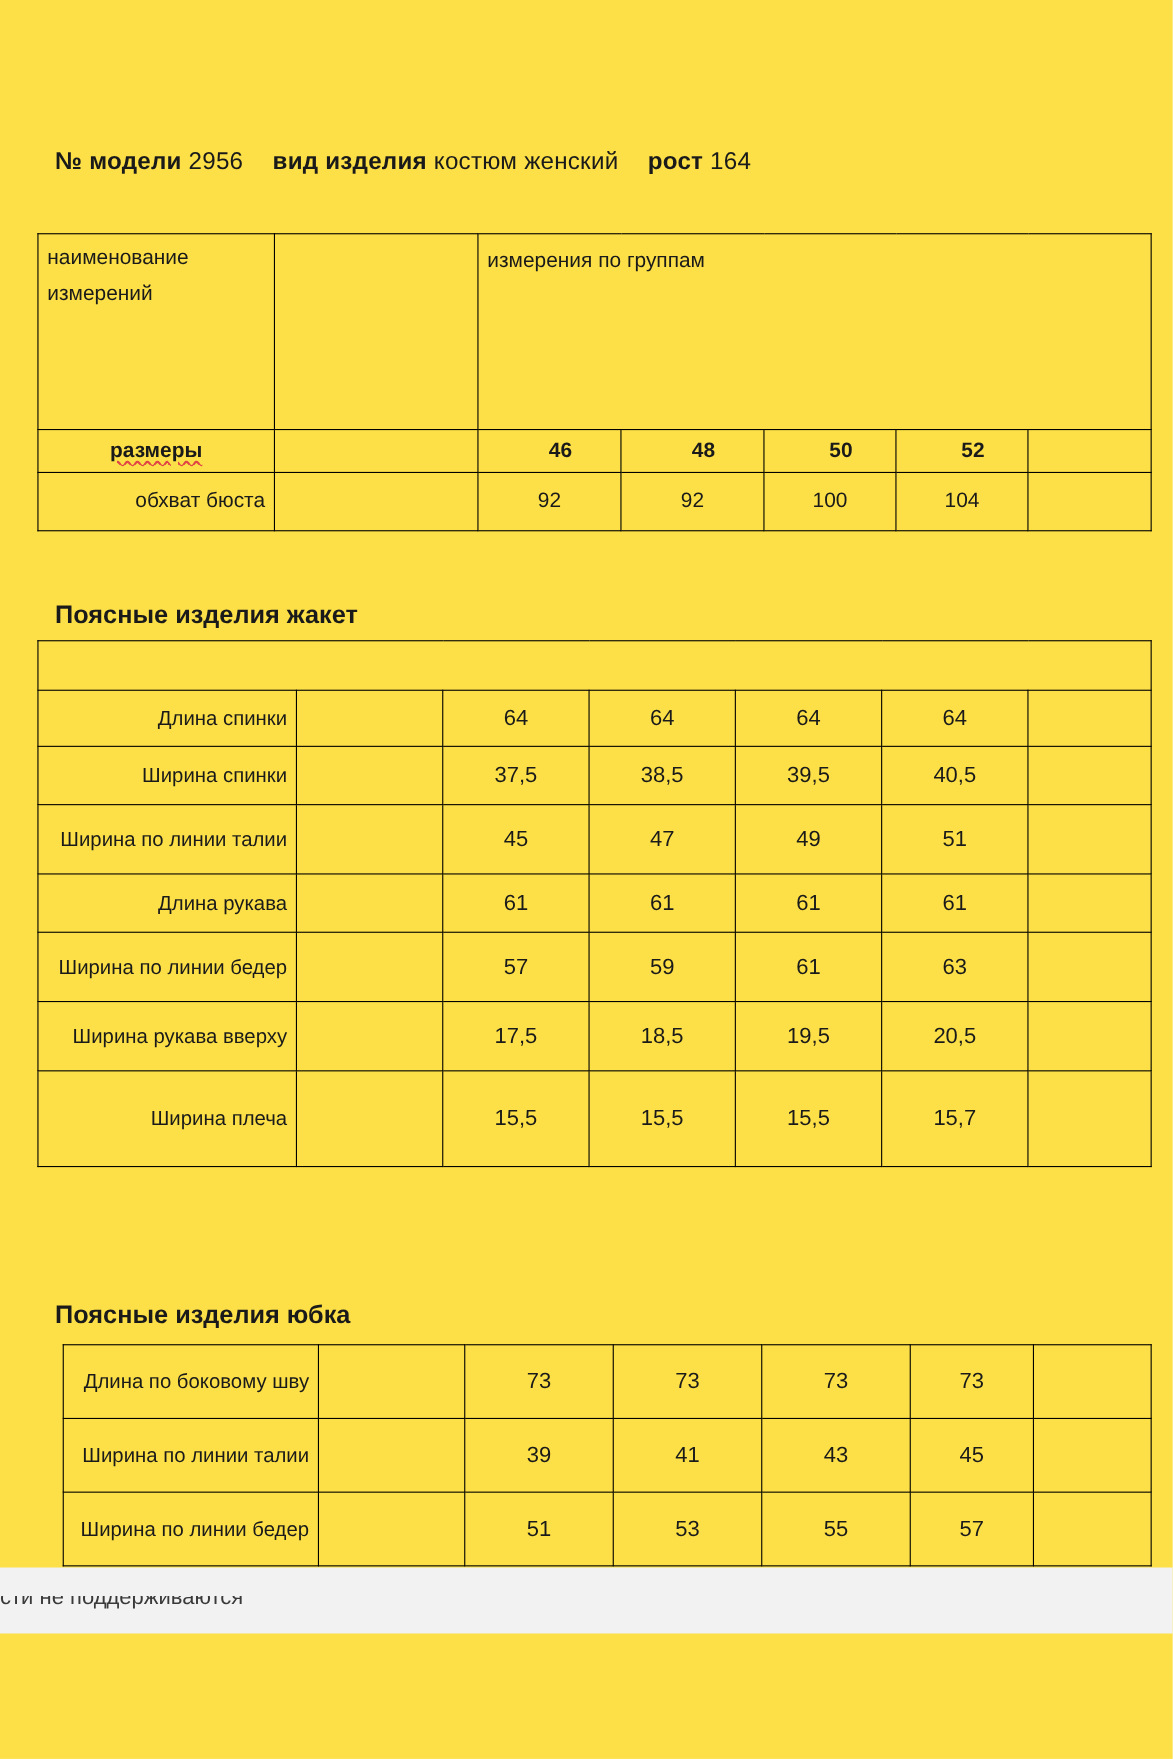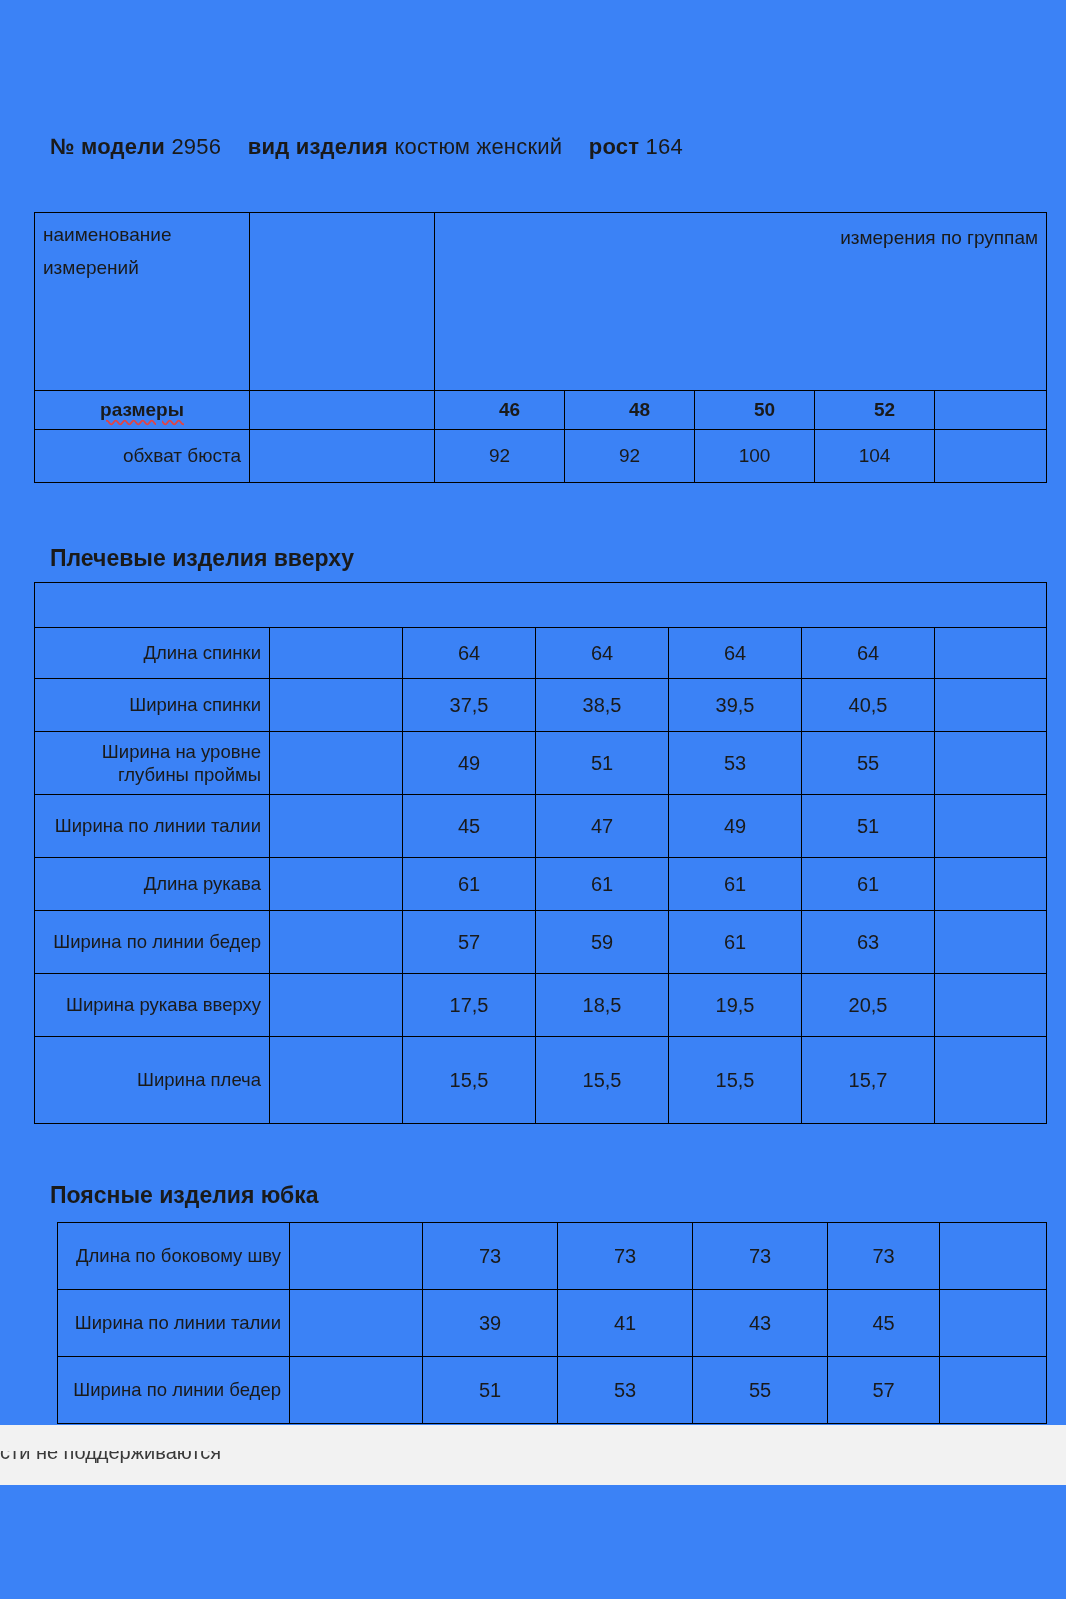--- a/index.html
+++ b/index.html
@@ -12,21 +12,21 @@
     height: 1599px;
     font-family: "Liberation Sans", sans-serif;
     color: #1a1a1a;
     position: relative;
     overflow: hidden;
   }
   .page {
     position: relative;
     width: 1066px;
     height: 1599px;
-    background: #3b82f6;
+    background: #fde047;
   }
   .doc-header {
     position: absolute;
     left: 50px;
     top: 134px;
     font-size: 22px;
     white-space: nowrap;
     letter-spacing: 0.2px;
   }
   .doc-header .b { font-weight: bold; }
@@ -56,21 +56,21 @@
   }
   #size-table td { height: 30px; }
   .hdr-left {
     font-size: 19px;
     vertical-align: top;
     padding-top: 5px;
     line-height: 1.75;
   }
   .hdr-right {
     font-size: 19px;
-    text-align: right;
+    text-align: left;
     vertical-align: top;
     padding-top: 14px;
   }
   .razmery {
     font-weight: bold;
     text-align: center;
     text-decoration: underline;
     text-decoration-color: #e04545;
     text-decoration-style: wavy;
     text-underline-offset: 3px;
@@ -175,21 +175,21 @@
         <td></td>
         <td class="num">92</td>
         <td class="num">92</td>
         <td class="num">100</td>
         <td class="num">104</td>
         <td></td>
       </tr>
     </tbody>
   </table>
 
-  <div class="section-title" id="title-jacket">Плечевые изделия вверху</div>
+  <div class="section-title" id="title-jacket">Поясные изделия жакет</div>
 
   <table id="jacket-table">
     <colgroup>
       <col style="width:235px">
       <col style="width:133px">
       <col style="width:133px">
       <col style="width:133px">
       <col style="width:133px">
       <col style="width:133px">
       <col style="width:112px">
@@ -212,29 +212,20 @@
       <tr>
         <td class="lbl" style="height:44px">Ширина спинки</td>
         <td></td>
         <td class="num">37,5</td>
         <td class="num">38,5</td>
         <td class="num">39,5</td>
         <td class="num">40,5</td>
         <td></td>
       </tr>
 
-      <tr>
-        <td class="lbl" style="height:54px">Ширина на уровне глубины проймы</td>
-        <td></td>
-        <td class="num">49</td>
-        <td class="num">51</td>
-        <td class="num">53</td>
-        <td class="num">55</td>
-        <td></td>
-      </tr>
 
       <tr>
         <td class="lbl" style="height:54px">Ширина по линии талии</td>
         <td></td>
         <td class="num">45</td>
         <td class="num">47</td>
         <td class="num">49</td>
         <td class="num">51</td>
         <td></td>
       </tr>

